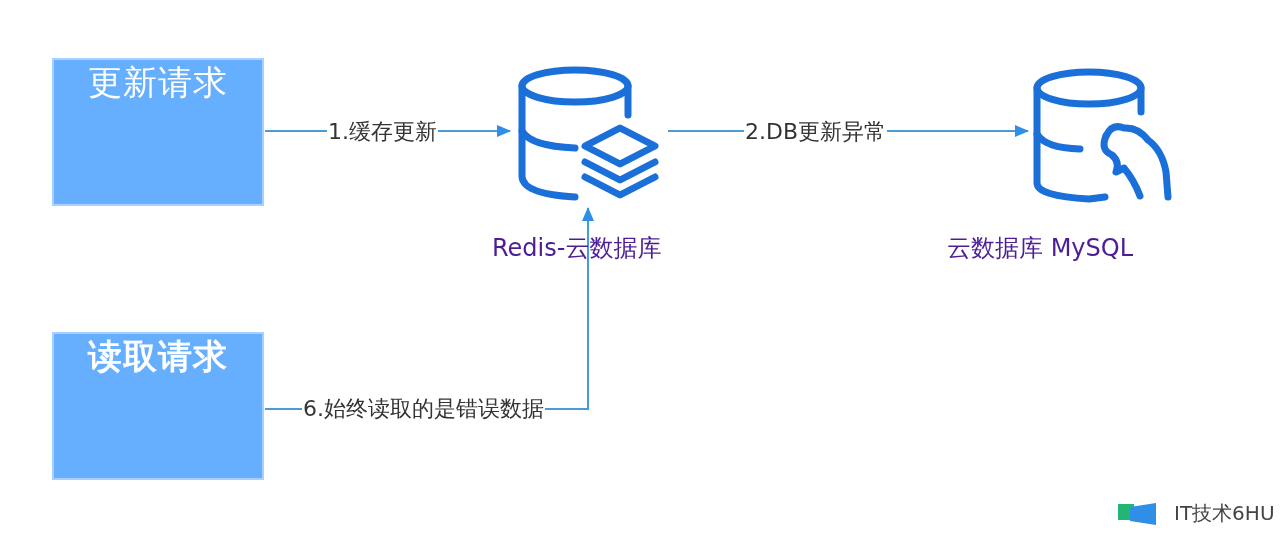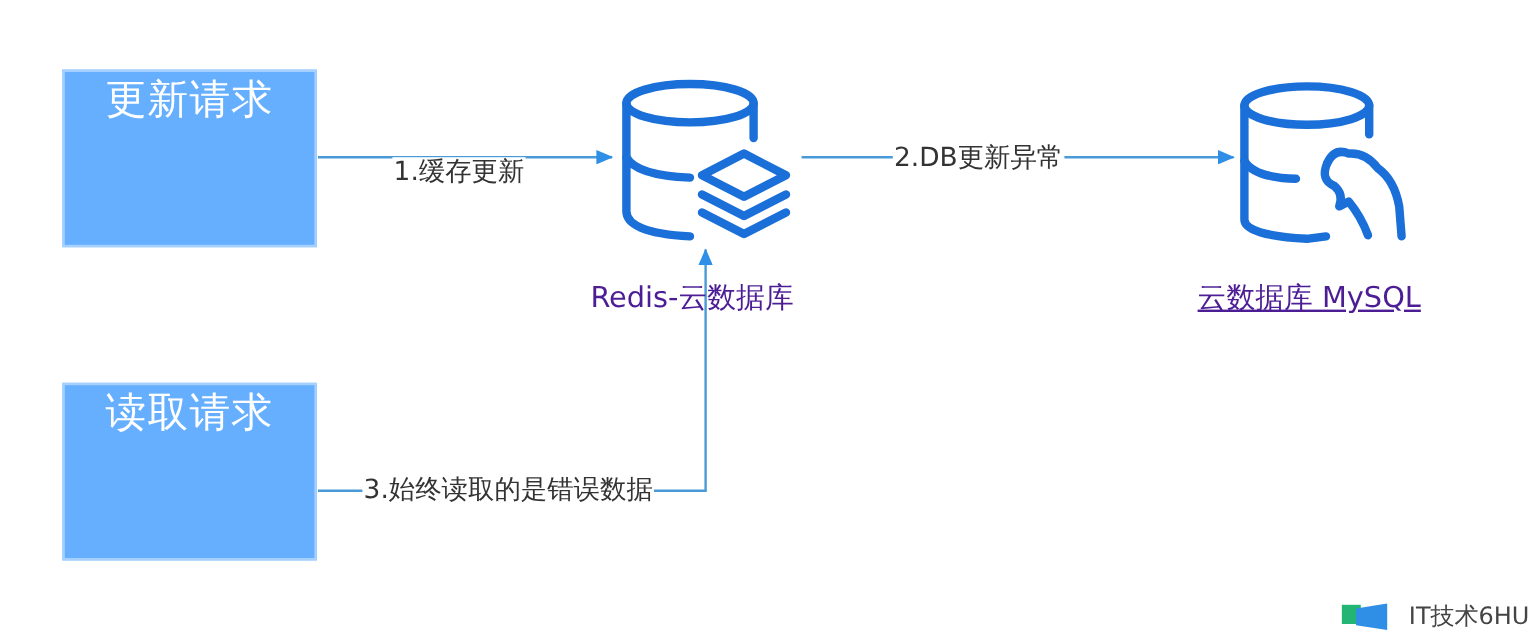--- a/index.html
+++ b/index.html
@@ -3,21 +3,21 @@
   <meta charset="utf-8">
   <style>
     html, body { margin: 0; padding: 0; background: #ffffff; }
     body { width: 1280px; height: 533px; position: relative; overflow: hidden;
            font-family: "DejaVu Sans", "Liberation Sans", sans-serif; }
     .req-box { position: absolute; width: 212px; height: 148px; background: #66afff;
                border: 2px solid #a6d0ff; box-sizing: border-box;
                display: flex; align-items: flex-start; justify-content: center;
                color: #ffffff; font-size: 34px; letter-spacing: 1px; }
     #box-update { left: 52px; top: 58px; }
-    #box-read { left: 52px; top: 319px; }
+    #box-read { left: 52px; top: 332px; font-weight: bold; }
     .edge-label { position: absolute; font-size: 22px; color: #333333; background: #ffffff;
                   line-height: 26px; padding: 0 1px; white-space: nowrap; }
     .node-label { position: absolute; font-size: 24px; color: #4c1d95; white-space: nowrap; }
     svg.canvas { position: absolute; left: 0; top: 0; }
     .watermark { position: absolute; left: 1118px; top: 500px; display: flex; align-items: center; gap: 16px;
                  font-size: 20px; color: #444444; }
   </style>
 </head>
 <body>
 
@@ -55,26 +55,26 @@
 </svg>
 
 <div class="req-box" id="box-update">
   <span>更新请求</span>
 </div>
 
 <div class="req-box" id="box-read">
   <span>读取请求</span>
 </div>
 
-<span class="edge-label" style="left:327px; top:119px;margin-top:12px;">1.缓存更新</span>
+<span class="edge-label" style="left:327px; top:119px;">1.缓存更新</span>
 <span class="edge-label" style="left:744px; top:119px;">2.DB更新异常</span>
-<span class="edge-label" style="left:302px; top:396px;">3.始终读取的是错误数据</span>
+<span class="edge-label" style="left:302px; top:396px;">6.始终读取的是错误数据</span>
 
 <span class="node-label" style="left:492px; top:232px;">Redis-云数据库</span>
-<span class="node-label" style="left:998px; top:232px;text-decoration:underline;">云数据库 MySQL</span>
+<span class="node-label" style="left:947px; top:232px;">云数据库 MySQL</span>
 
 <div class="watermark">
   <svg width="40" height="26">
     <rect x="0" y="3" width="16" height="16" fill="#22b573"></rect>
     <path d="M12,6 L38,2 L38,24 L12,20 Z" fill="#2f8ee6"></path>
   </svg>
   <span>IT技术6HU</span>
 </div>
 
 </body></html>

